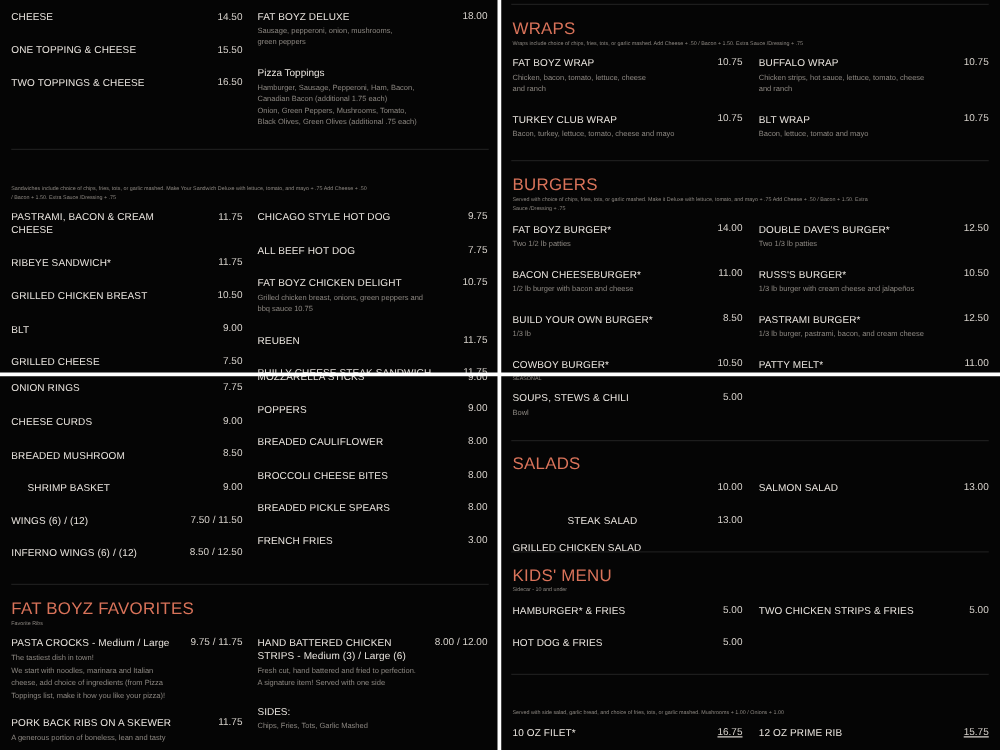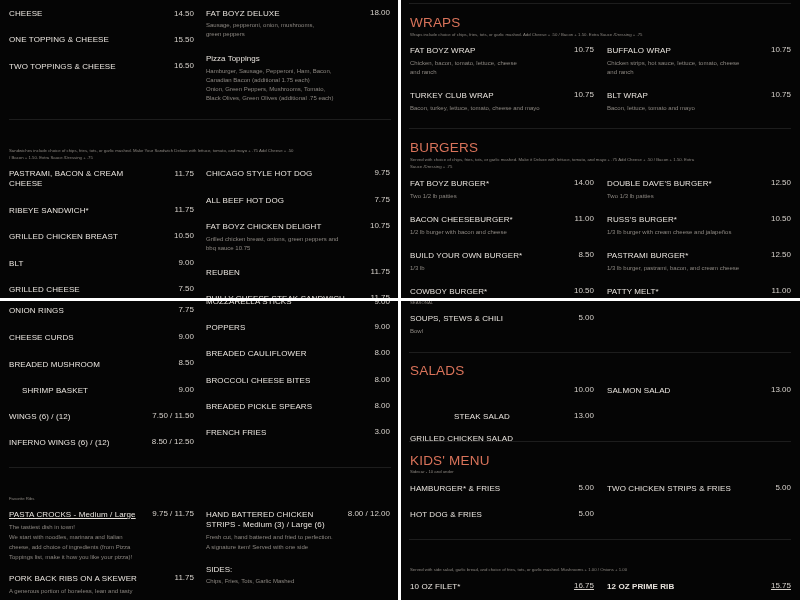--- a/index.html
+++ b/index.html
@@ -157,23 +157,24 @@
   <div class="abs price" style="left:330px;top:47px;">8.00</div>
   <div class="abs name" style="left:206px;top:75px;">BROCCOLI CHEESE BITES</div>
   <div class="abs price" style="left:330px;top:74px;">8.00</div>
   <div class="abs name" style="left:206px;top:101px;">BREADED PICKLE SPEARS</div>
   <div class="abs price" style="left:330px;top:100px;">8.00</div>
   <div class="abs name" style="left:206px;top:127px;">FRENCH FRIES</div>
   <div class="abs price" style="left:330px;top:126px;">3.00</div>
 
   <div class="divider" style="left:9px;top:167px;width:382px;"></div>
 
+  <div class="abs heading" style="left:9px;top:179px;">FAT BOYZ FAVORITES</div>
   <div class="abs sub" style="left:9px;top:195px;">Favorite Ribs</div>
 
-  <div class="abs name" style="left:9px;top:209px;text-decoration:underline;">PASTA CROCKS - Medium / Large</div>
+  <div class="abs name" style="left:9px;top:209px;">PASTA CROCKS - Medium / Large</div>
   <div class="abs price" style="left:134px;top:208px;">9.75 / 11.75</div>
   <div class="abs desc" style="left:9px;top:222px;">The tastiest dish in town!</div>
   <div class="abs desc" style="left:9px;top:232px;">We start with noodles, marinara and Italian</div>
   <div class="abs desc" style="left:9px;top:242px;">cheese, add choice of ingredients (from Pizza</div>
   <div class="abs desc" style="left:9px;top:252px;">Toppings list, make it how you like your pizza)!</div>
 
   <div class="abs name" style="left:9px;top:273px;">PORK BACK RIBS ON A SKEWER</div>
   <div class="abs price" style="left:134px;top:272px;">11.75</div>
   <div class="abs desc" style="left:9px;top:286px;">A generous portion of boneless, lean and tasty</div>
 
@@ -212,18 +213,18 @@
   <div class="abs name" style="left:207px;top:183px;">TWO CHICKEN STRIPS &amp; FRIES</div>
   <div class="abs price" style="left:331px;top:182px;">5.00</div>
   <div class="abs name" style="left:10px;top:209px;">HOT DOG &amp; FRIES</div>
   <div class="abs price" style="left:134px;top:208px;">5.00</div>
 
   <div class="divider" style="left:9px;top:239px;width:382px;"></div>
 
   <div class="abs sub" style="left:10px;top:266px;">Served with side salad, garlic bread, and choice of fries, tots, or garlic mashed. Mushrooms + 1.00 / Onions + 1.00</div>
   <div class="abs name" style="left:10px;top:281px;">10 OZ FILET*</div>
   <div class="abs price" style="left:134px;top:280px;text-decoration:underline;">16.75</div>
-  <div class="abs name" style="left:207px;top:281px;font-weight:bold;">12 OZ PRIME RIB</div>
+  <div class="abs name" style="left:207px;top:281px;">12 OZ PRIME RIB</div>
   <div class="abs price" style="left:331px;top:280px;text-decoration:underline;">15.75</div>
 </div>
 
 <div class="vline"></div>
 <div class="hline"></div>
 
 </body></html>

